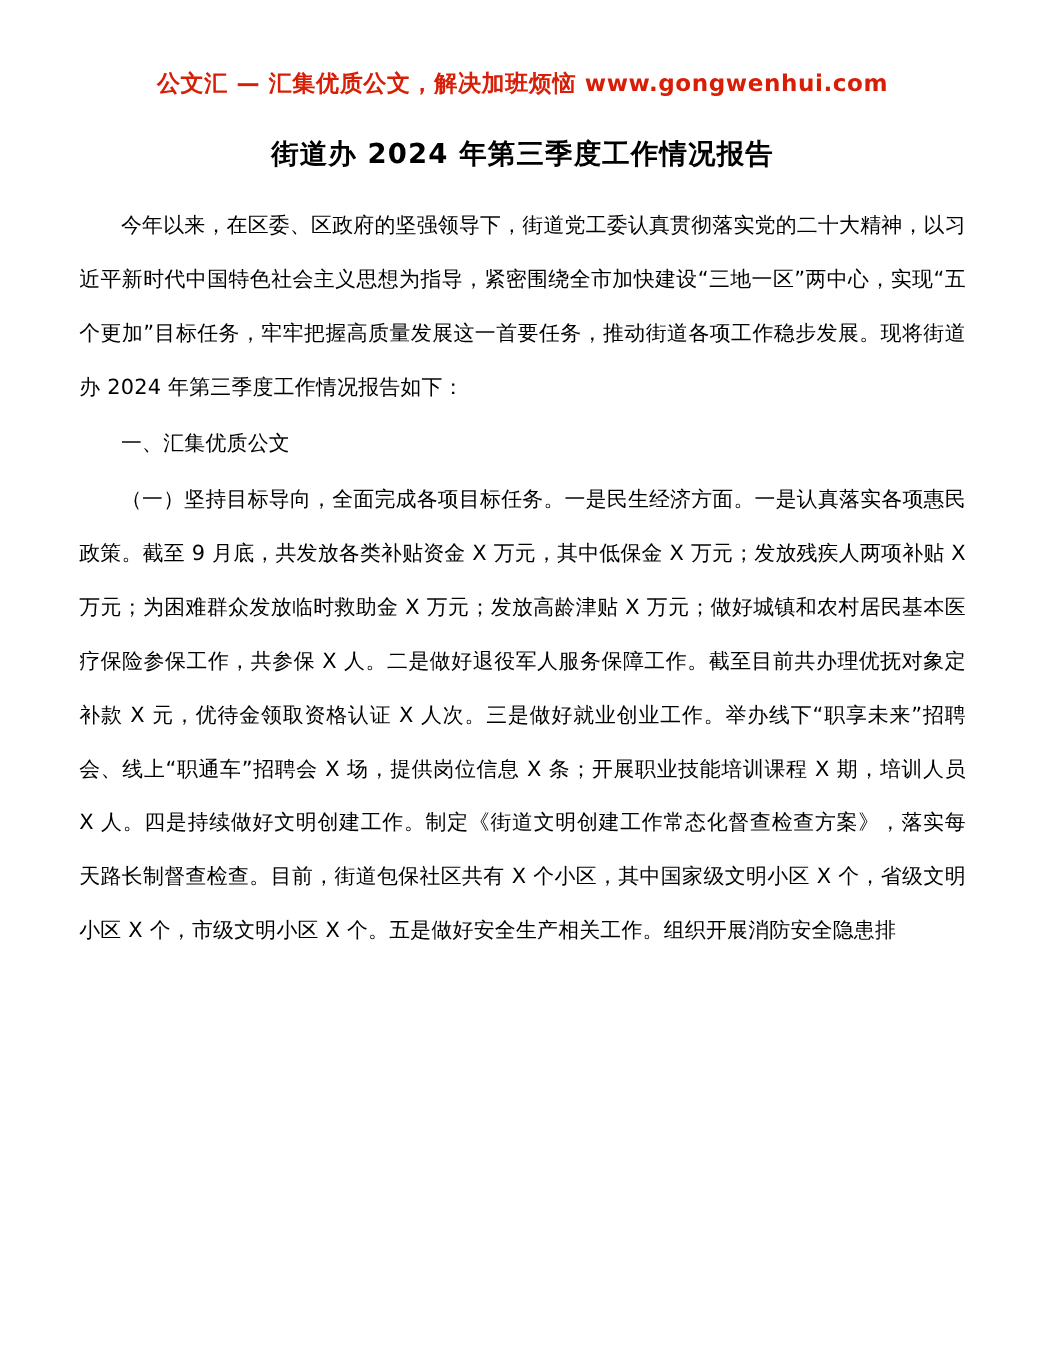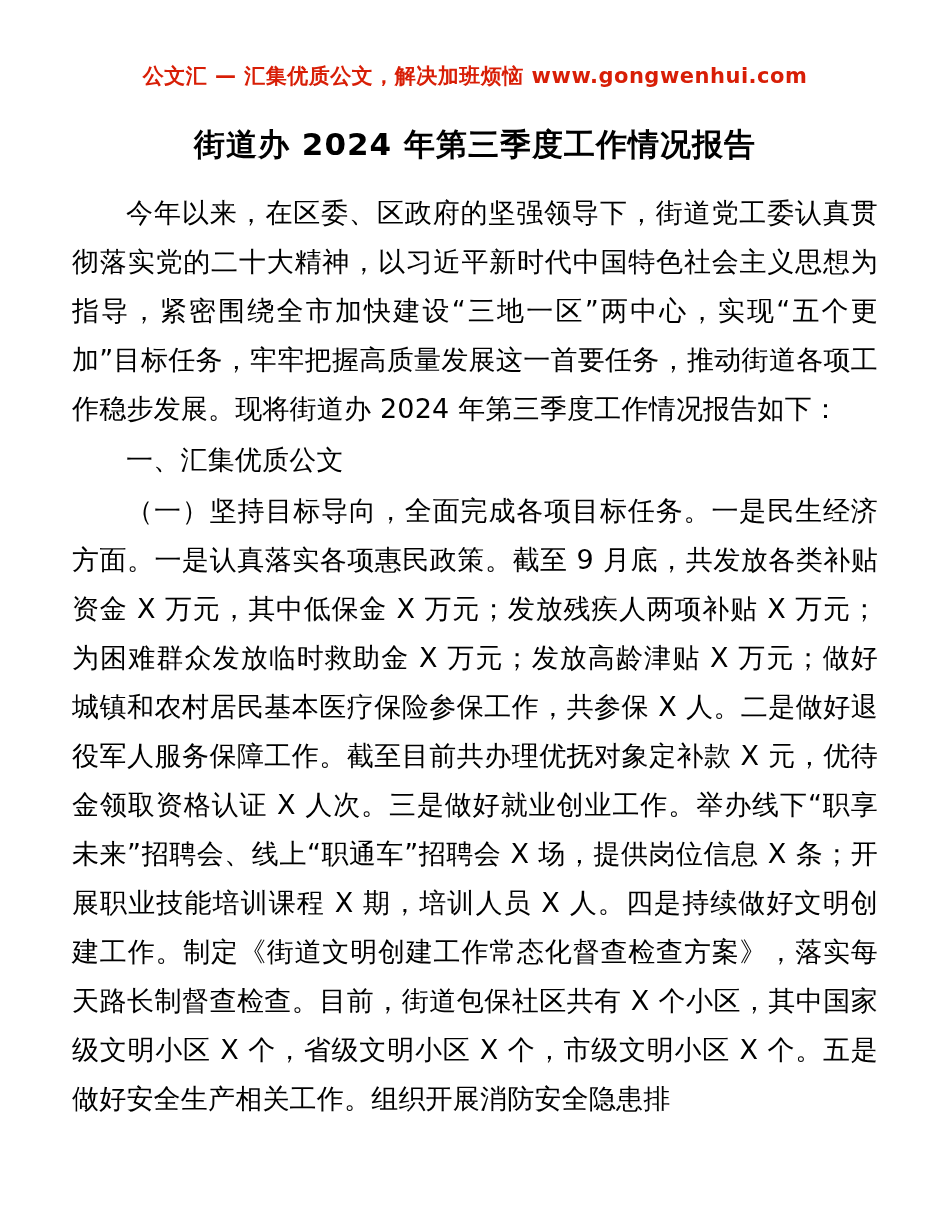--- a/index.html
+++ b/index.html
@@ -26,29 +26,29 @@
     text-align: center;
     color: #d81e06;
     font-size: 21px;
     font-weight: bold;
     letter-spacing: 0.5px;
     margin-top: 14px;
     margin-bottom: 34px;
     white-space: nowrap;
   }
   .doc-title {
-    font-size: 31px;
+    font-size: 25px;
     font-weight: bold;
     text-align: center;
     letter-spacing: 1px;
     margin: 0 0 24px 0;
     line-height: 1.3;
   }
   .para {
-    font-size: 27px;
+    font-size: 19px;
     line-height: 49px;
     text-align: justify;
     text-justify: inter-ideograph;
     margin: 0 0 2px 0;
     text-indent: 2em;
     letter-spacing: 0.2px;
   }
   .para.heading {
     text-indent: 2em;
   }

